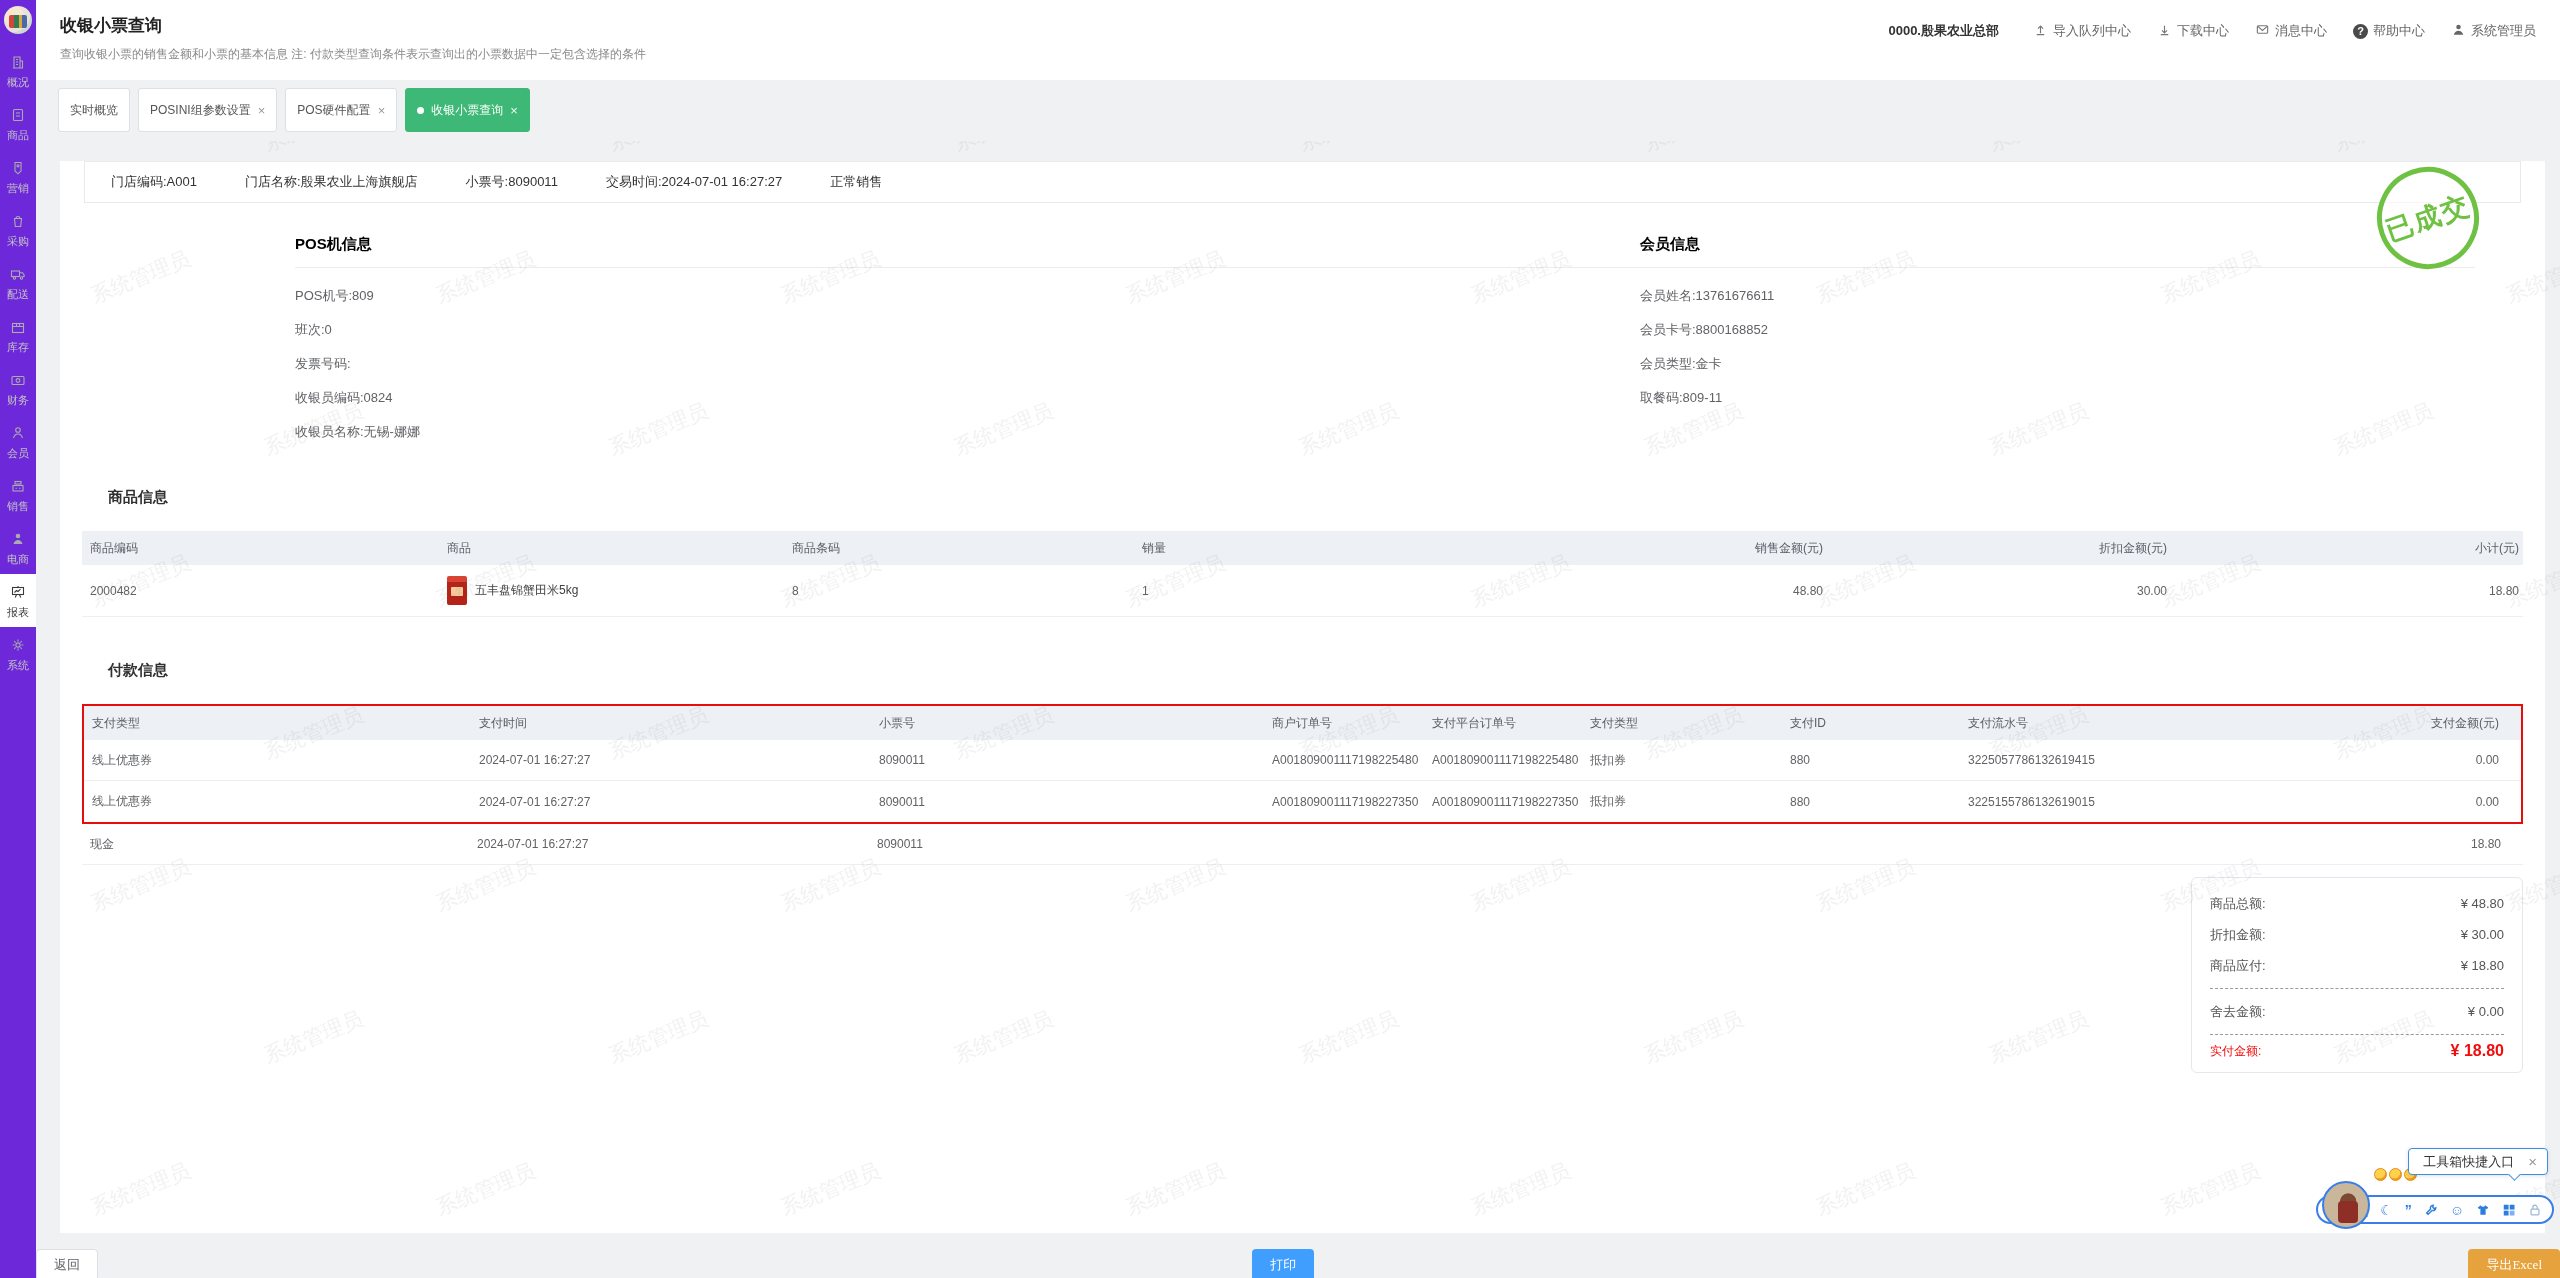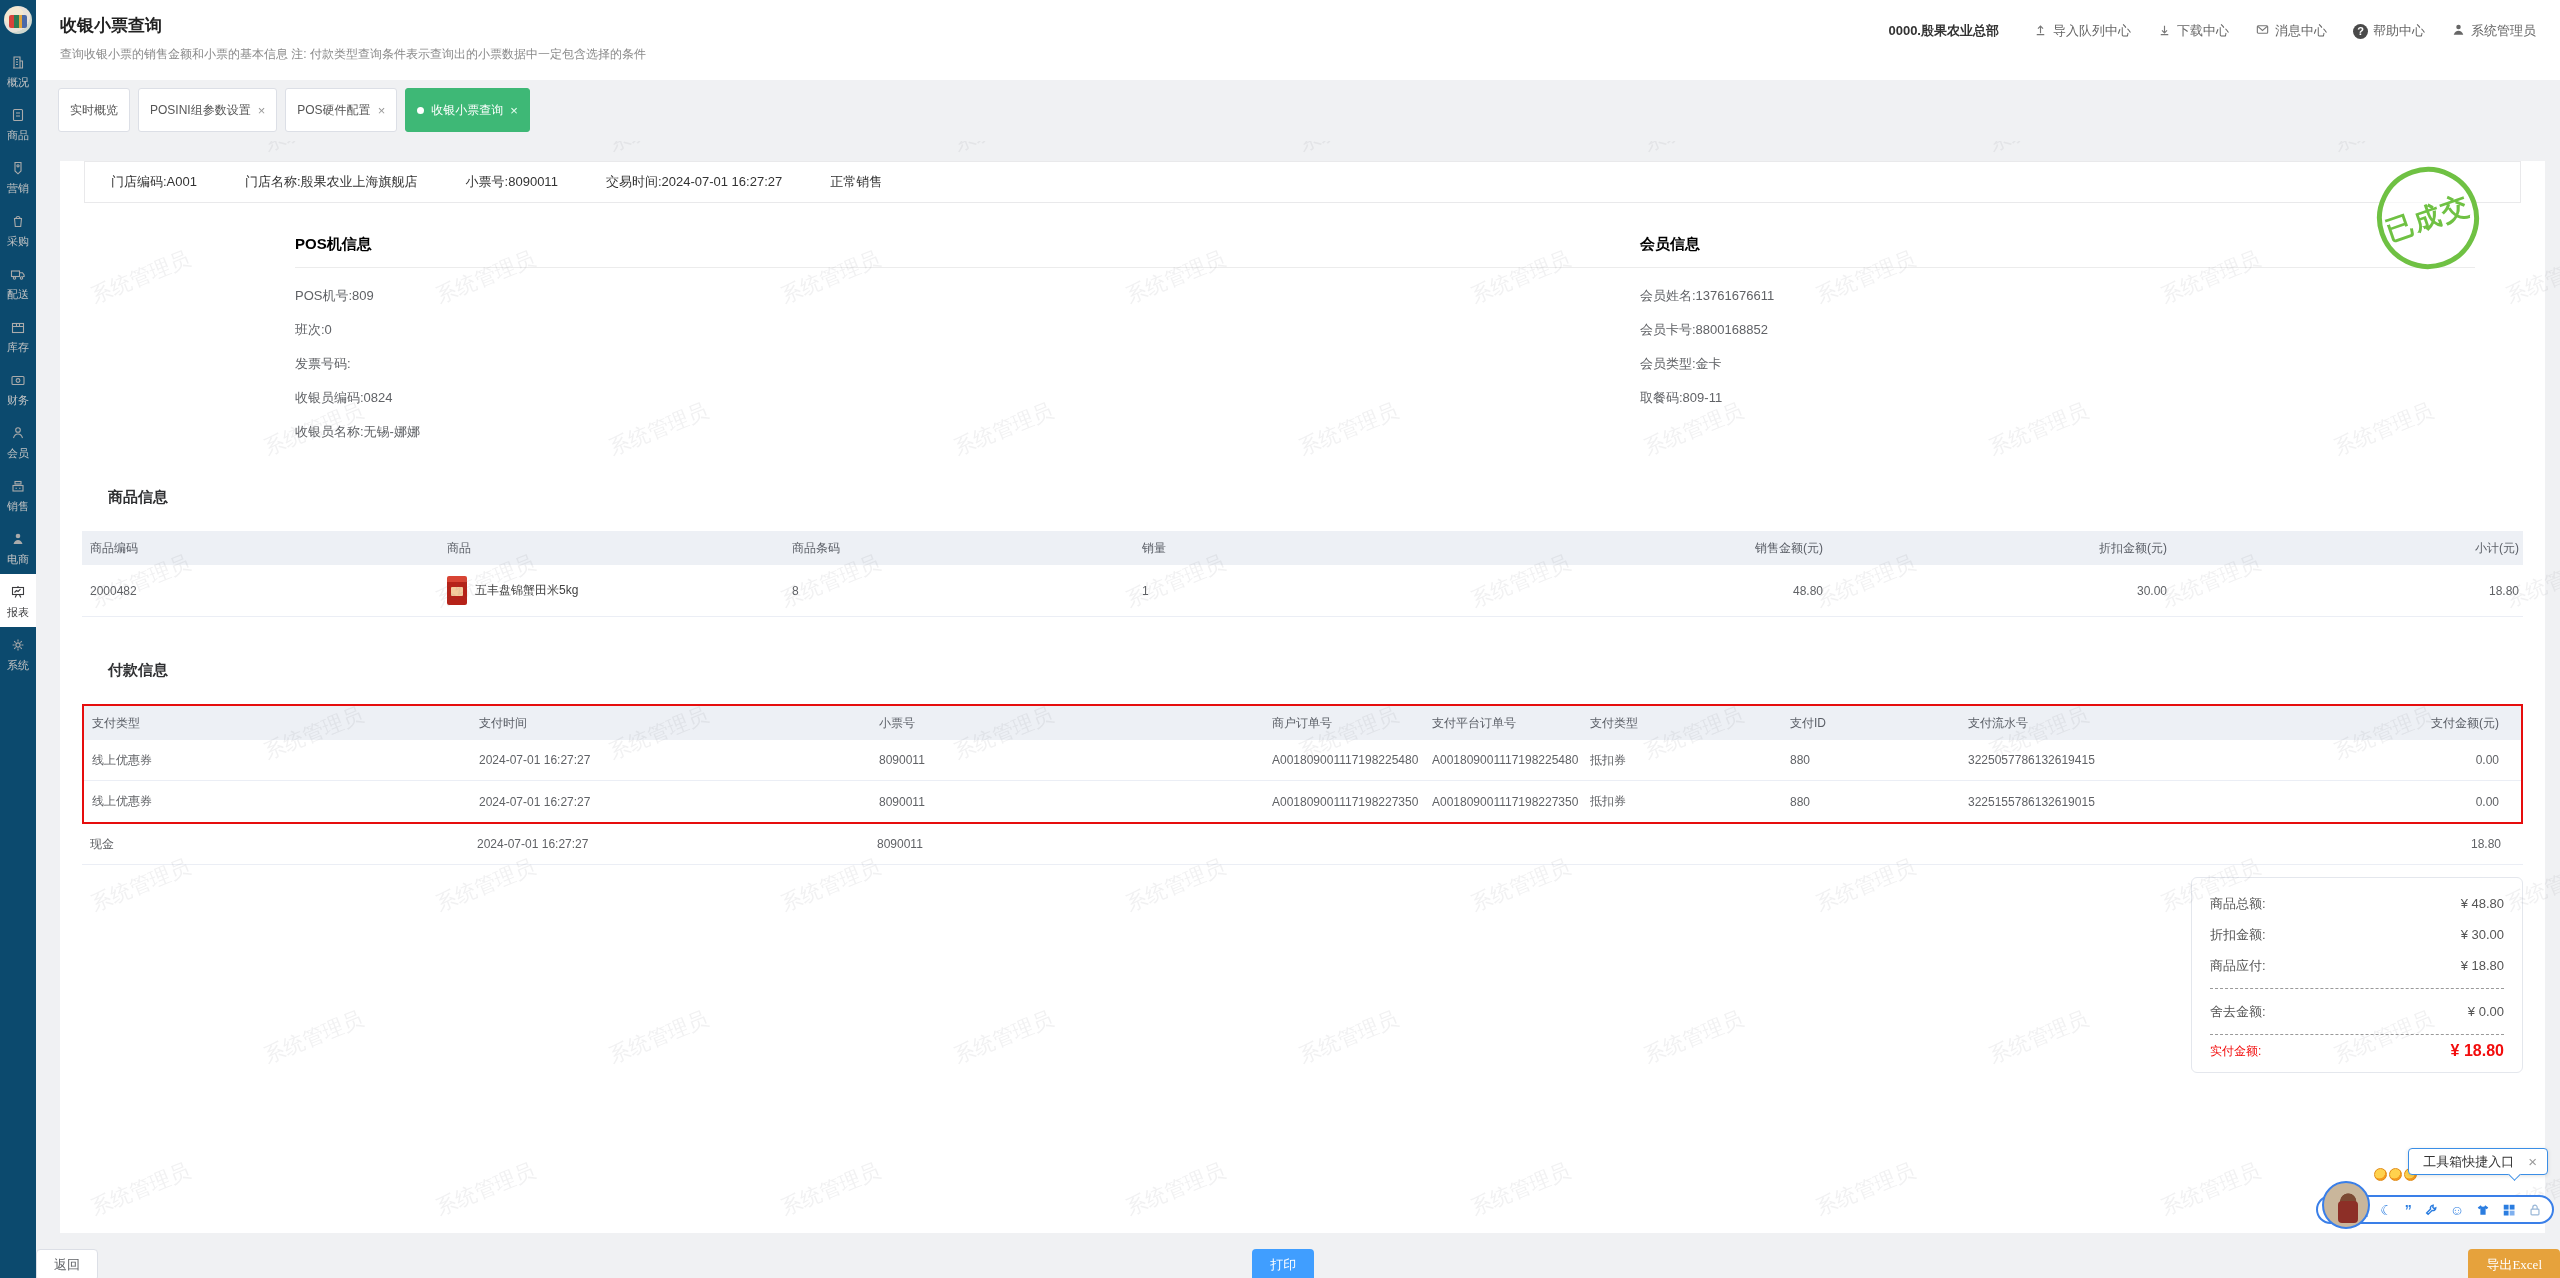--- a/index.html
+++ b/index.html
@@ -1,21 +1,21 @@
 <!DOCTYPE html>
 <html><head>
 <meta charset="utf-8">
 <style>
   * { box-sizing: border-box; margin: 0; padding: 0; }
   html,body { width:2560px; height:1278px; overflow:hidden; }
   body { font-family:"Liberation Sans","DejaVu Sans",sans-serif; background:#f0f1f3; color:#333; }
   .page { display:flex; width:2560px; height:1278px; }
 
   
-  .sidebar { width:36px; background:#0c4a6e; flex:0 0 36px; display:flex; flex-direction:column; align-items:stretch; }
+  .sidebar { width:36px; background:#6d28d9; flex:0 0 36px; display:flex; flex-direction:column; align-items:stretch; }
   .logo { width:28px; height:28px; border-radius:50%; margin:6px auto 10px;
           background:radial-gradient(circle at 35% 35%, #f5e9d2 0 38%, #e8e2da 39% 62%, #cfd8cf 63%);
           position:relative; overflow:hidden; }
   .logo::after { content:""; position:absolute; left:5px; top:9px; width:18px; height:13px;
           background:linear-gradient(90deg,#d8433b 0 30%, #2e7d55 30% 55%, #e2a43c 55% 75%, #4a69a8 75%); border-radius:2px; }
   .side-item { height:53px; display:flex; flex-direction:column; align-items:center; justify-content:center; gap:3px; cursor:pointer; }
   .side-item .slabel { font-size:11px; color:#c3c3c3; line-height:11px; }
   .side-item svg { width:16px; height:16px; stroke:#ababab; fill:none; stroke-width:1.1; }
   .side-item.active { background:#ffffff; }
   .side-item.active .slabel { color:#3b3b3d; }

